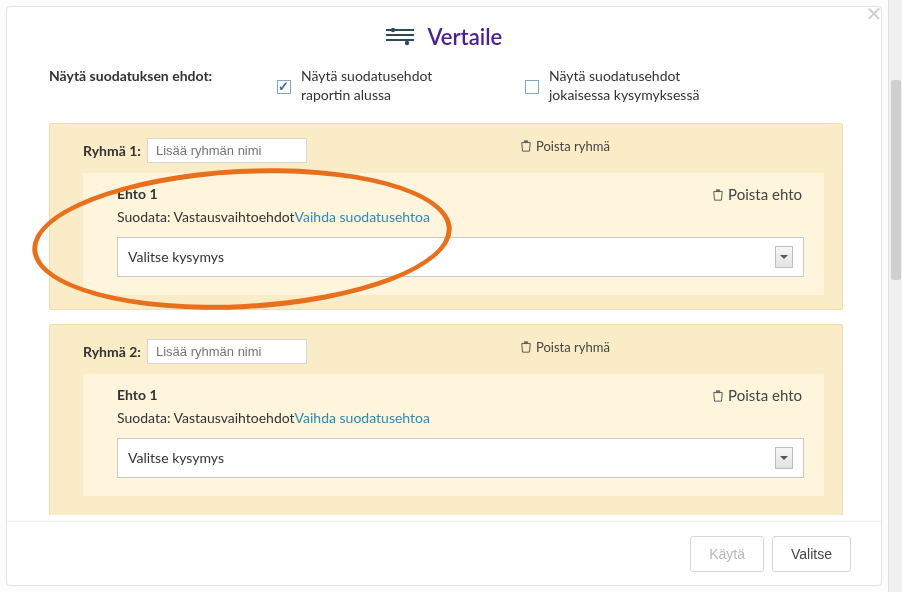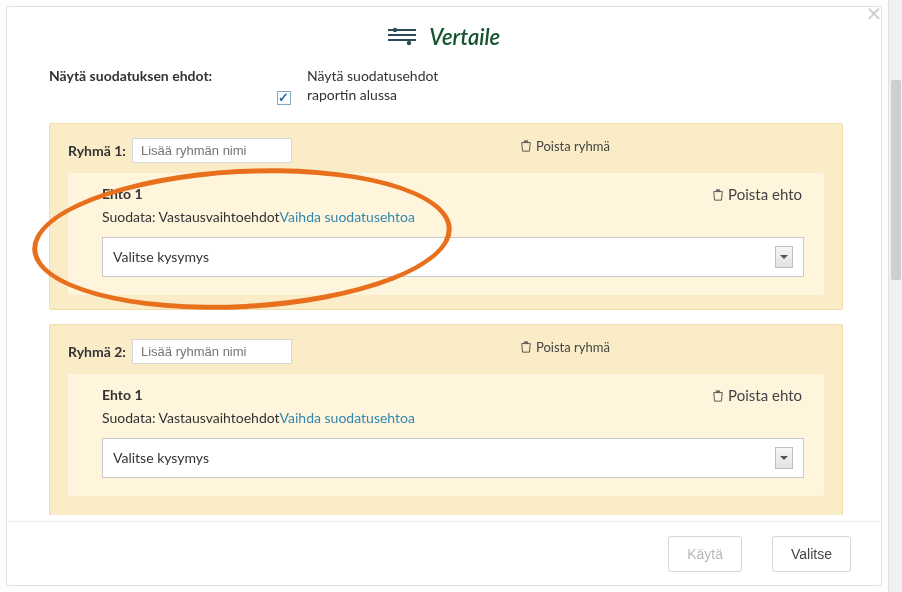--- a/index.html
+++ b/index.html
@@ -5,47 +5,47 @@
   * { box-sizing: border-box; }
   html,body { margin:0; padding:0; font-family: "Segoe UI", "Lato", Arial, sans-serif; font-size:14px; color:#333; }
   .viewport { width:902px; height:592px; background:#fdfdfd; position:relative; overflow:hidden; }
   .scroll-track-outer { position:absolute; top:0; right:0; width:14px; height:100%; background:#f0f0f0; border-left:1px solid #e0e0e0;}
   .scroll-thumb-outer { position:absolute; top:80px; width:10px; left:2px; height:200px; background:#cfcfcf; border-radius:2px;}
   .dialog { position:absolute; top:6px; left:6px; right:20px; bottom:6px; background:#fff; border:1px solid #e3e3e3; border-radius:4px; box-shadow:0 0 2px rgba(0,0,0,0.05);}
   .close-x { position:absolute; top:-4px; right:-4px; width:22px; height:22px; color:#cfcfcf; font-size:20px; line-height:20px; text-align:center; cursor:pointer; }
   .header { text-align:center; padding:16px 0 12px 0; }
   .header .icon { display:inline-block; vertical-align:middle; width:28px; height:22px; position:relative; margin-right:10px; }
   .header .icon svg { width:28px; height:22px; }
-  .header .title { display:inline-block; vertical-align:middle; font-size:22px; color:#14532d; font-weight:600;font-style:italic;}
+  .header .title { display:inline-block; vertical-align:middle; font-size:22px; color:#4c1d95; font-weight:600;}
   .body { position:absolute; top:60px; left:0; right:0; bottom:70px; padding:0 38px 0 42px; overflow:hidden;}
   .filter-row { display:flex; gap:48px; align-items:flex-start; margin-bottom:18px;}
   .filter-label { font-weight:700; width:180px; color:#333;}
-  .cb-wrap { display:flex; align-items:flex-end; gap:16px; }
+  .cb-wrap { display:flex; align-items:center; gap:10px; }
   .cb { width:14px; height:14px; border:1px solid #7fa9c9; background:#fff; position:relative; margin-top:3px; flex:0 0 auto;}
   .cb.checked:after { content:"✓"; position:absolute; top:-3px; left:0; font-size:13px; color:#2d6fa3; font-weight:bold;}
   .cb-text { color:#333; line-height:1.35; }
-  .group-card { background:#fbecc8; border:1px solid #f2deab; border-radius:2px; padding:14px 18px 14px 18px; margin-bottom:14px; position:relative;}
+  .group-card { background:#fbecc8; border:1px solid #f2deab; border-radius:2px; padding:14px 18px 14px 33px; margin-bottom:14px; position:relative;}
   .group-head { display:flex; align-items:center; gap:6px; margin-bottom:10px;}
   .group-head .lbl { font-weight:700; }
   .group-name-input { border:1px solid #d7d7d7; background:#fff; color:#888; padding:4px 8px; font-size:13px; width:160px; }
   .group-delete { position:absolute; left:470px; top:14px; color:#444; font-size:13px;}
   .trash { display:inline-block; width:12px; margin-right:4px; vertical-align:-1px;}
   .cond-card { background:#fff5dd; border-radius:2px; padding:12px 20px 18px 34px; position:relative; margin-top:4px;}
   .cond-title { font-weight:700; margin-bottom:6px;}
   .cond-delete { position:absolute; right:22px; top:12px; color:#444; font-size:15px;}
   .cond-filter-line { display:flex; align-items:center; margin-bottom:12px;}
   .filter-static { color:#333; }
   .change-link { color:#2f89b0; cursor:pointer;}
   .select-wrap { position:relative; }
   .question-select { width:100%; background:#fff; border:1px solid #c9c9c9; padding:8px 10px; font-size:14px; color:#333; display:flex; align-items:center; justify-content:space-between;}
   .select-btn { width:18px; height:22px; border:1px solid #bfbfbf; background:linear-gradient(#f6f6f6,#e2e2e2); display:flex; align-items:center; justify-content:center;}
   .select-btn svg{width:8px;height:8px;}
   .add-cond { color:#555; margin-top:10px; font-size:13px;}
   .annot-ellipse { position:absolute; border:5px solid #e86f1c; border-radius:50%; pointer-events:none; width:420px; height:140px; left:25px; top:162px; transform:rotate(-3deg);}
-  .footer { position:absolute; left:0; right:0; bottom:0; height:64px; border-top:1px solid #ececec; display:flex; justify-content:flex-end; align-items:center; gap:30px; padding-right:30px;}
+  .footer { position:absolute; left:0; right:0; bottom:0; height:64px; border-top:1px solid #ececec; display:flex; justify-content:flex-end; align-items:center; gap:8px; padding-right:30px;}
   .btn { border:1px solid #d7d7d7; background:#fff; color:#444; padding:9px 18px; font-size:14px; border-radius:3px; cursor:pointer;}
   .btn.disabled { color:#b8b8b8; cursor:default;}
 </style>
 </head>
 <body>
 
 <div class="viewport">
   <div class="scroll-track-outer">
     <div class="scroll-thumb-outer"></div>
   </div>
@@ -66,20 +66,24 @@
       <span class="title">Vertaile</span>
     </div>
 
     <div class="body">
 
       <div class="filter-row">
         <div class="filter-label">Näytä suodatuksen ehdot:</div>
         <div class="cb-wrap" style="width:200px;">
           <div class="cb checked"></div>
           <div class="cb-text">Näytä suodatusehdot raportin alussa</div>
+        </div>
+        <div class="cb-wrap" style="width:220px;">
+          <div class="cb"></div>
+          <div class="cb-text">Näytä suodatusehdot jokaisessa kysymyksessä</div>
         </div>
       </div>
 
       <div class="group-card">
         <div class="group-head">
           <span class="lbl">Ryhmä 1:</span>
           <input class="group-name-input" placeholder="Lisää ryhmän nimi" style="">
         </div>
         <div class="group-delete">
           <span class="trash">

